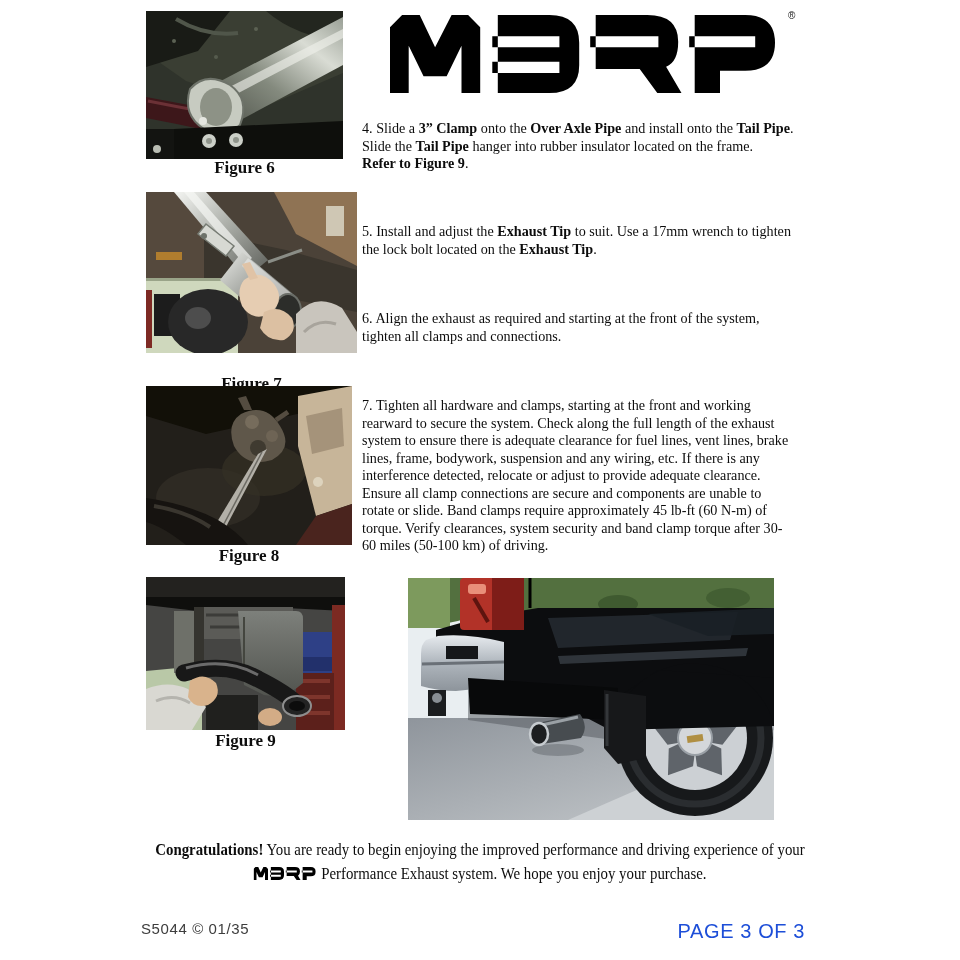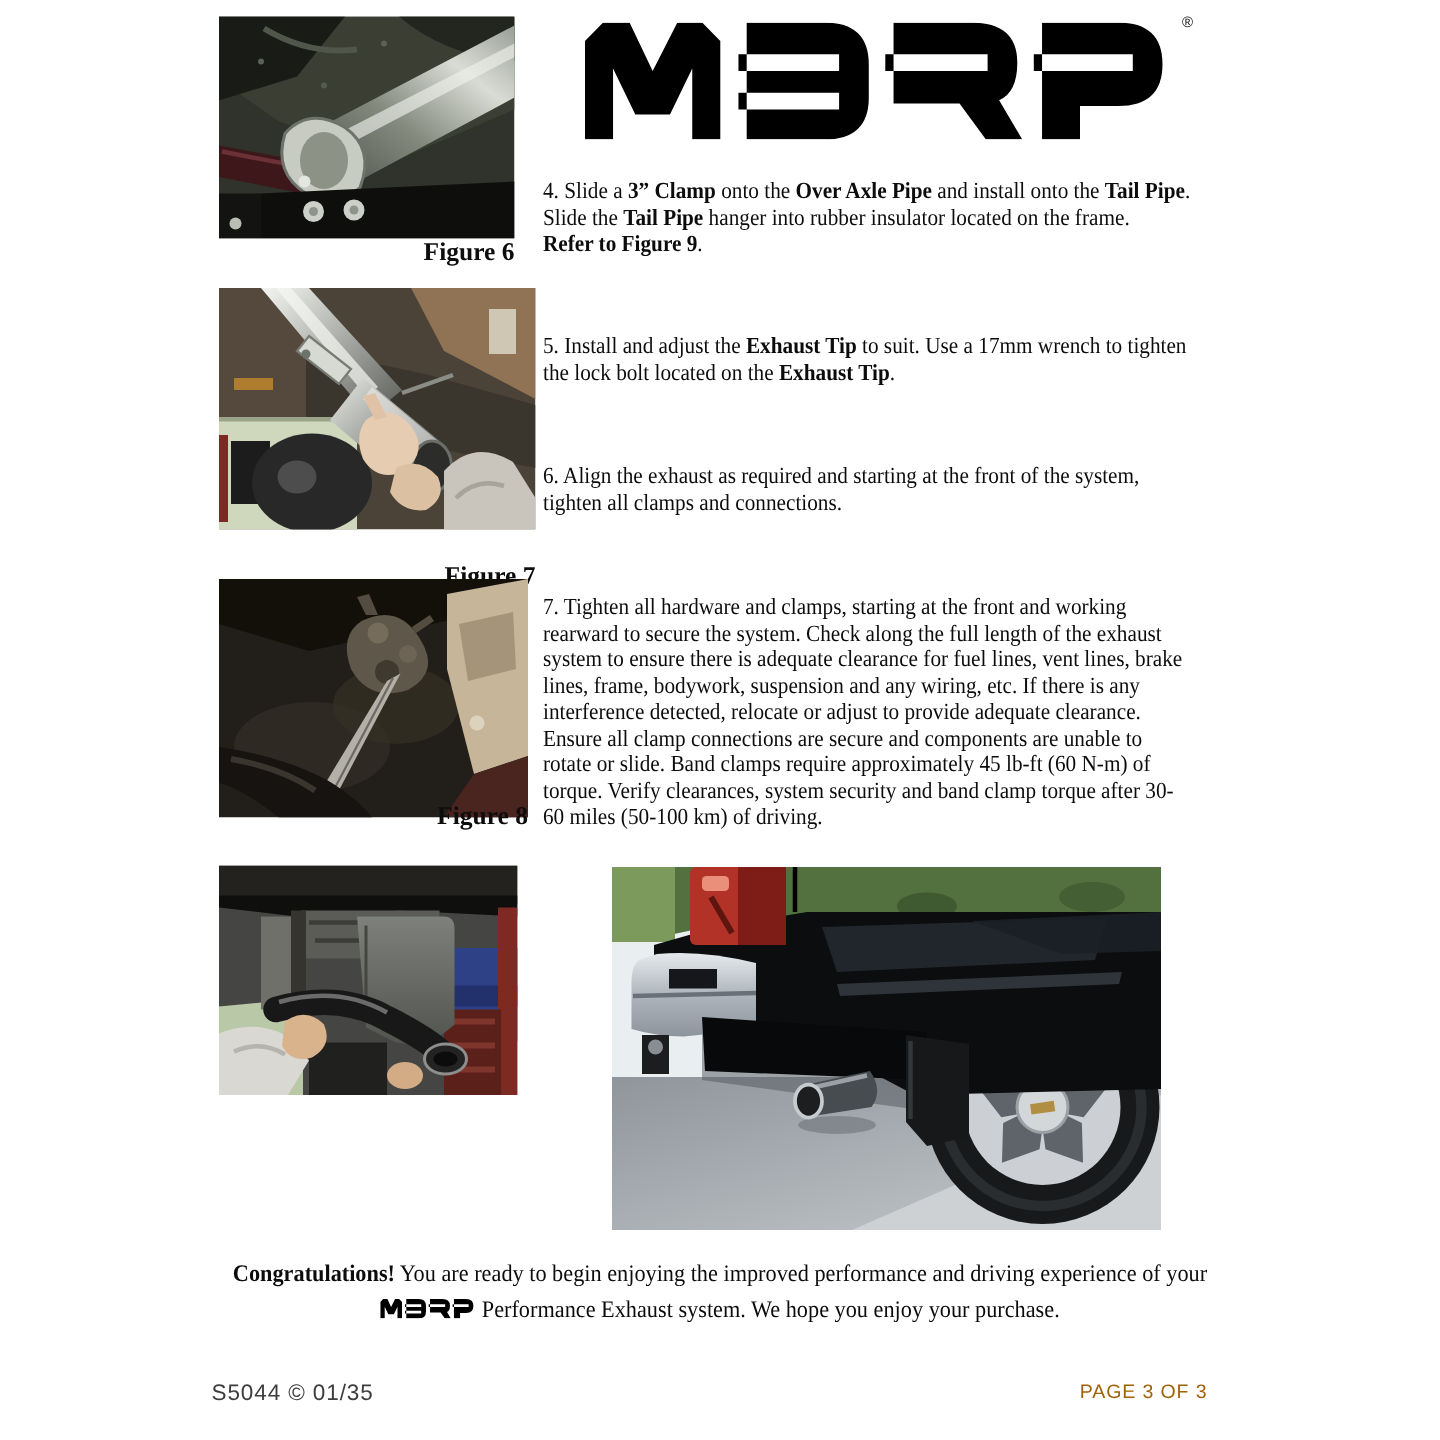--- a/index.html
+++ b/index.html
@@ -4,36 +4,36 @@
 <style>
   html,body{margin:0;padding:0;background:#ffffff;}
   .page{position:relative;width:960px;height:960px;background:#ffffff;overflow:hidden;
         font-family:"Liberation Serif", serif;color:#111;}
   .abs{position:absolute;}
   
   .logo-main{position:absolute;left:390px;top:15px;width:396px;height:78px;}
   .regmark{position:absolute;left:788px;top:10px;font-size:10px;font-family:"Liberation Sans",sans-serif;color:#111;}
   
   .fig-photo{display:block;}
-  .fig-caption{position:absolute;font-weight:bold;font-size:17px;text-align:right;color:#0d0d0d;}
+  .fig-caption{position:absolute;font-weight:bold;font-size:17px;text-align:center;color:#0d0d0d;}
   
   .step{position:absolute;font-size:15.4px;line-height:17.5px;white-space:nowrap;
         transform:scaleX(0.92);transform-origin:left top;color:#0c0c0c;}
   .step b{font-weight:bold;}
   
   .congrats{position:absolute;left:80px;top:838px;width:800px;text-align:center;
             font-size:15.8px;line-height:24px;white-space:nowrap;
             transform:scaleX(0.94);transform-origin:center top;color:#0c0c0c;}
   .congrats b{font-weight:bold;}
   .inline-logo{display:inline-block;width:68px;height:13px;vertical-align:-1px;margin-right:4px;}
   
   .footer-left{position:absolute;left:141px;top:920px;font-family:"Liberation Sans",sans-serif;
                font-size:15px;letter-spacing:0.6px;color:#3d3d3d;}
   .footer-right{position:absolute;left:640px;top:920px;width:165px;text-align:right;
-                font-family:"Liberation Sans",sans-serif;font-size:13px;letter-spacing:0.6px;color:#a16207;}
+                font-family:"Liberation Sans",sans-serif;font-size:20px;letter-spacing:0.6px;color:#1d4ed8;}
   svg{display:block;}
 </style>
 </head>
 <body>
 
 <div class="page">
 
   <svg width="0" height="0" style="position:absolute" aria-hidden="true">
     <defs>
       <symbol id="mbrp-logo" viewBox="0 0 720 140">
@@ -149,21 +149,21 @@
       <circle cx="126" cy="50" r="6" fill="#6e6455"></circle>
       <circle cx="112" cy="62" r="8" fill="#3f3a30"></circle>
       <path d="M98,24 L92,12 100,10 106,24 Z" fill="#544c40"></path>
       <path d="M130,34 L142,26" stroke="#544c40" stroke-width="5"></path>
       <path d="M112,68 L121,63 72,156 62,151 Z" fill="#b3b0a8"></path>
       <path d="M116,66 L70,153" stroke="#6c6a63" stroke-width="1.5"></path>
       <path d="M0,112 Q42,118 72,134 Q92,146 102,159 H40 Q16,140 0,136 Z" fill="#161310"></path>
       <path d="M8,120 Q42,126 64,141" stroke="#3a362f" stroke-width="4" fill="none"></path>
     </svg>
   </div>
-  <div class="fig-caption" style="left:146px;top:534px;width:206px;">Figure 8</div>
+  <div class="fig-caption" style="left:146px;top:546px;width:206px;">Figure 8</div>
 
   <div class="abs" style="left:146px;top:577px;" role="img" aria-label="Installer sliding tail pipe hanger into insulator">
     <svg class="fig-photo" width="199" height="153" viewBox="0 0 199 153" preserveAspectRatio="none">
       <defs>
         <linearGradient id="g9f" x1="0" y1="0" x2="0" y2="1">
           <stop offset="0" stop-color="#7d807b"></stop>
             <stop offset="1" stop-color="#52544f"></stop>
         </linearGradient>
       </defs>
       <rect width="199" height="153" fill="#454543"></rect>
@@ -185,20 +185,21 @@
       <path d="M38,96 Q80,84 112,102 Q140,116 152,128" stroke="#181818" stroke-width="17" fill="none" stroke-linecap="round"></path>
       <path d="M40,91 Q80,80 112,98" stroke="#7a7a7a" stroke-width="3" fill="none" opacity="0.85"></path>
       <ellipse cx="151" cy="129" rx="14" ry="10" fill="#232323" stroke="#8e8e8e" stroke-width="2"></ellipse>
       <ellipse cx="151" cy="129" rx="8" ry="5" fill="#0c0c0c"></ellipse>
       <path d="M0,112 Q22,103 42,112 L60,130 46,153 0,153 Z" fill="#d9d8d2"></path>
       <path d="M10,124 Q28,116 44,126" stroke="#b5b4ae" stroke-width="3" fill="none"></path>
       <path d="M44,104 Q58,94 70,106 Q76,120 62,128 Q48,132 42,120 Z" fill="#d9b38c"></path>
       <ellipse cx="124" cy="140" rx="12" ry="9" fill="#d3ac86"></ellipse>
     </svg>
   </div>
+  <div class="fig-caption" style="left:146px;top:731px;width:199px;">Figure 9</div>
 
   <div class="abs" style="left:408px;top:578px;" role="img" aria-label="Rear quarter of black truck showing installed exhaust tip">
     <svg width="366" height="242" viewBox="0 0 366 242" preserveAspectRatio="none">
       <defs>
         <linearGradient id="gtar" x1="0" y1="0" x2="1" y2="1">
           <stop offset="0" stop-color="#8f959c"></stop>
             <stop offset="1" stop-color="#c6cacd"></stop>
         </linearGradient>
         <linearGradient id="gchrome" x1="0" y1="0" x2="0" y2="1">
           <stop offset="0" stop-color="#e6eaee"></stop>

